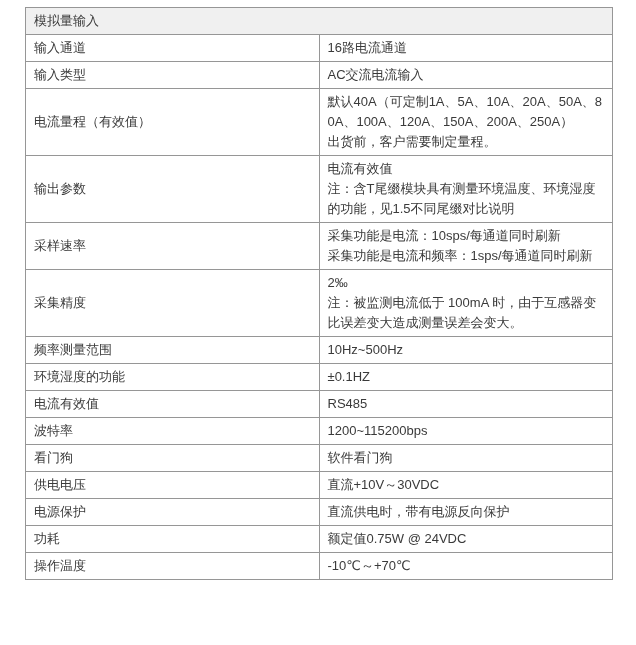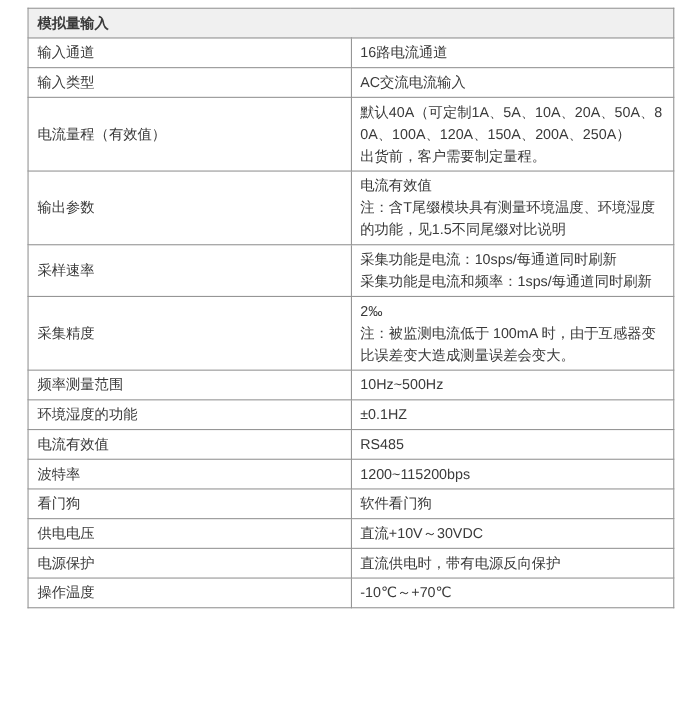--- a/index.html
+++ b/index.html
@@ -30,21 +30,21 @@
     border:1px solid var(--border-color);
     font-size:13px;
     line-height:20px;
     padding:3px 8px;
     color:var(--text-color);
     vertical-align:middle;
     word-break:break-all;
   }
   td.section-cell{
     background:var(--header-bg);
-    font-weight:bold;
+    font-weight:normal;
     padding:3px 8px;
     color:#2e2e2e;
   }
   td.label-cell{
     width:144px; 
     font-family:Liberation Serif, serif;
   }
   td.value-cell .line{
     margin:0;
   }
@@ -134,20 +134,26 @@
             <div class="line">直流+10V～30VDC</div>
           </td>
         </tr>
         <tr>
           <td class="label-cell">电源保护</td>
           <td class="value-cell">
             <div class="line">直流供电时，带有电源反向保护</div>
           </td>
         </tr>
         <tr>
+          <td class="label-cell">功耗</td>
+          <td class="value-cell">
+            <div class="line">额定值0.75W @ 24VDC</div>
+          </td>
+        </tr>
+        <tr>
           <td class="label-cell">操作温度</td>
           <td class="value-cell">
             <div class="line">-10℃～+70℃</div>
           </td>
         </tr>
       </tbody>
   </table>
 </div>
 
 </body></html>

